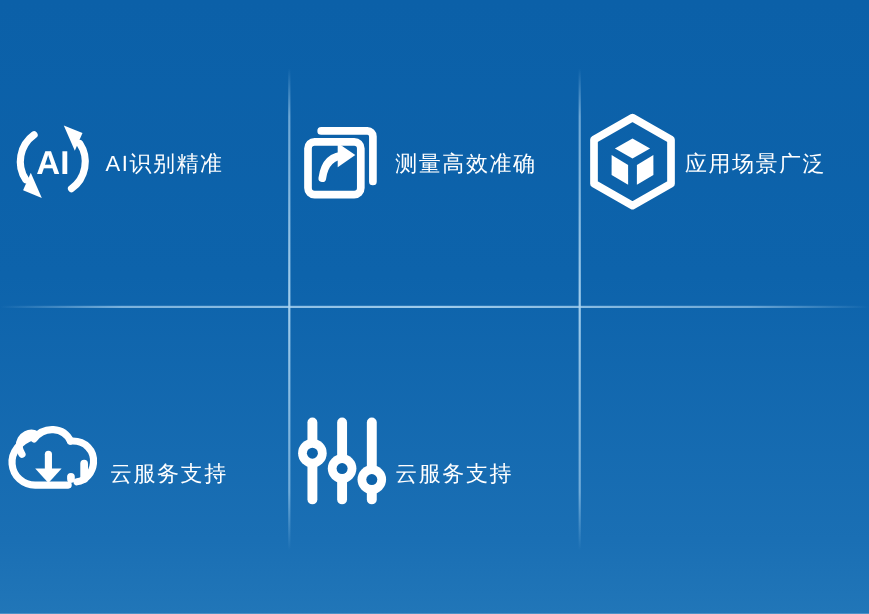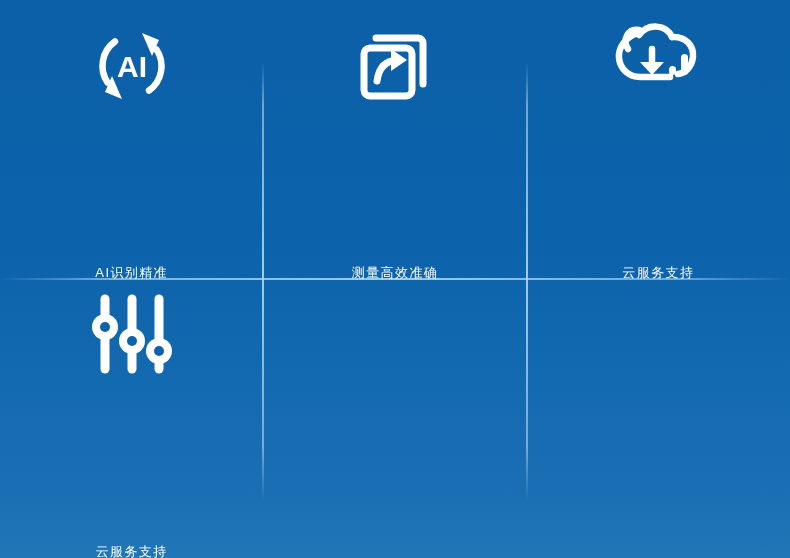--- a/index.html
+++ b/index.html
@@ -51,35 +51,35 @@
   .grid {
     position: absolute;
     inset: 0;
     display: grid;
     grid-template-columns: repeat(3, 1fr);
     grid-template-rows: 279px 279px;
   }
   .cell {
     position: relative;
     display: flex;
-    flex-direction: column;
+    flex-direction: row;
     align-items: center;
-    justify-content: space-between;
+    justify-content: flex-start;
   }
   .cell-icon {
     display: flex;
     align-items: center;
     justify-content: center;
     height: 104px;
     margin-top: 14px;
   }
   .cell-label {
     margin-top: 18px;
     color: #ffffff;
-    font-size: 13px;
+    font-size: 20px;
     letter-spacing: 1.4px;
     line-height: 1;
     white-space: nowrap;
   }
   .row-2 .cell-icon { margin-top: 6px; }
   .row-2 .cell-label { margin-top: 24px; }
 
   svg { display: block; }
 </style>
 </head>
@@ -115,20 +115,31 @@
             <path d="M 29 20 L 71 20 A 5 5 0 0 1 76 25 L 76 66"></path>
             <rect x="17" y="30" width="48" height="48" rx="6"></rect>
             <path d="M 30 63 C 32 48 40 42 52 42"></path>
           </g>
           <path d="M 44 31 L 60 42 L 44 53 Z" fill="#ffffff"></path>
         </svg>
       </div>
       <div class="cell-label">测量高效准确</div>
     </div>
 
+    <div class="cell">
+      <div class="cell-icon">
+        <svg width="96" height="96" viewBox="0 0 96 96">
+          <path d="M 48 8 L 83 28 L 83 68 L 48 88 L 13 68 L 13 28 Z" fill="none" stroke="#ffffff" stroke-width="7" stroke-linejoin="round"></path>
+          <path d="M 48 27 L 64 36 L 48 45 L 32 36 Z" fill="#ffffff"></path>
+          <path d="M 29 42 L 44 51 L 44 69 L 29 60 Z" fill="#ffffff"></path>
+          <path d="M 67 42 L 52 51 L 52 69 L 67 60 Z" fill="#ffffff"></path>
+        </svg>
+      </div>
+      <div class="cell-label">应用场景广泛</div>
+    </div>
 
     <div class="cell row-2">
       <div class="cell-icon">
         <svg width="100" height="94" viewBox="0 0 100 94">
           <g fill="none" stroke="#ffffff" stroke-width="6.5" stroke-linecap="round" stroke-linejoin="round">
             <path d="M 31 24 C 40 12 58 13 64 26"></path>
             <path d="M 20 38 C 14 29 20 17 31 19"></path>
             <path d="M 64 26 C 78 25 86 35 85 46 C 84 55 78 62 70 63"></path>
             <path d="M 30 22 C 18 26 10 36 11 47 C 12 58 21 66 32 66 L 62 66"></path>
             <path d="M 44 38 L 44 57"></path>

